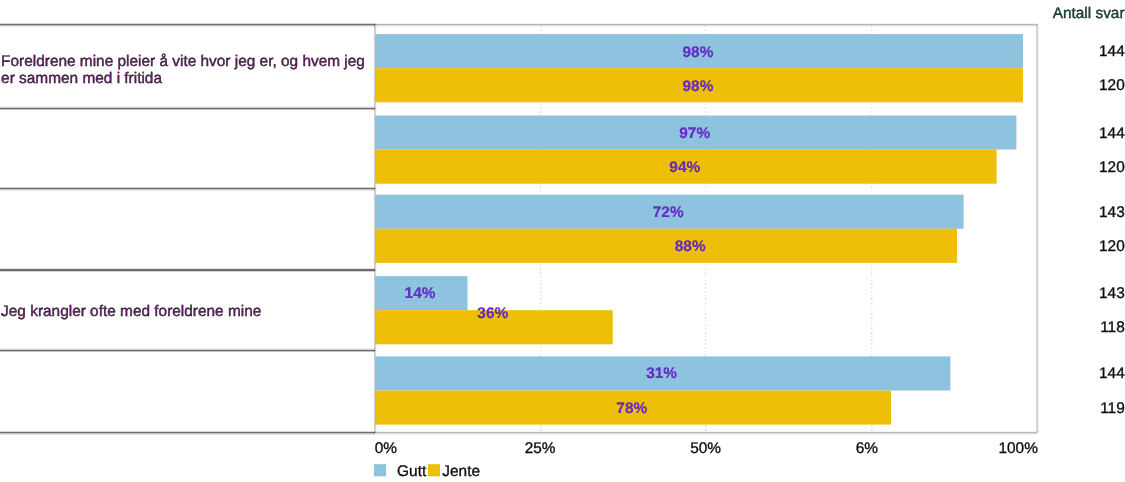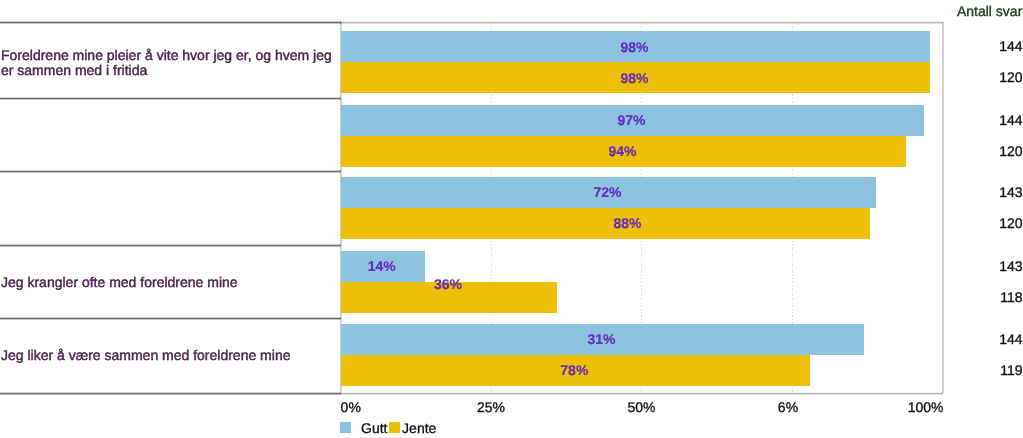--- a/index.html
+++ b/index.html
@@ -60,21 +60,20 @@
   <div class="plotline-h" style="top:392px"></div>
   <div class="plotline-v" style="left:340px"></div>
   <div class="plotline-v" style="left:942px"></div>
 
   <div class="gridline" style="left:491px"></div>
   <div class="gridline" style="left:641px"></div>
   <div class="gridline" style="left:792px"></div>
 
   <div class="cat-label" style="top:48px">Foreldrene mine pleier å vite hvor jeg er, og hvem jeg er sammen med i fritida</div>
   <div class="cat-label" style="top:274.6px">Jeg krangler ofte med foreldrene mine</div>
-  <div class="cat-label" style="top:347.9px">Jeg liker å være sammen med foreldrene mine</div>
 
   <div id="bars">
       <div class="bar" style="top: 31px; width: 589.666px; background: rgb(142, 195, 224);"></div>
       <div class="bar-label" style="top: 38.525px; width: 587.866px;">98%</div>
       <div class="count" style="top: 38.025px;">144</div>
       <div class="bar" style="top: 104.5px; width: 583.649px; background: rgb(142, 195, 224);"></div>
       <div class="bar-label" style="top: 112.025px; width: 581.849px;">97%</div>
       <div class="count" style="top: 111.525px;">144</div>
       <div class="bar" style="top: 176.9px; width: 535.513px; background: rgb(142, 195, 224);"></div>
       <div class="bar-label" style="top: 184.425px; width: 533.713px;">72%</div>

